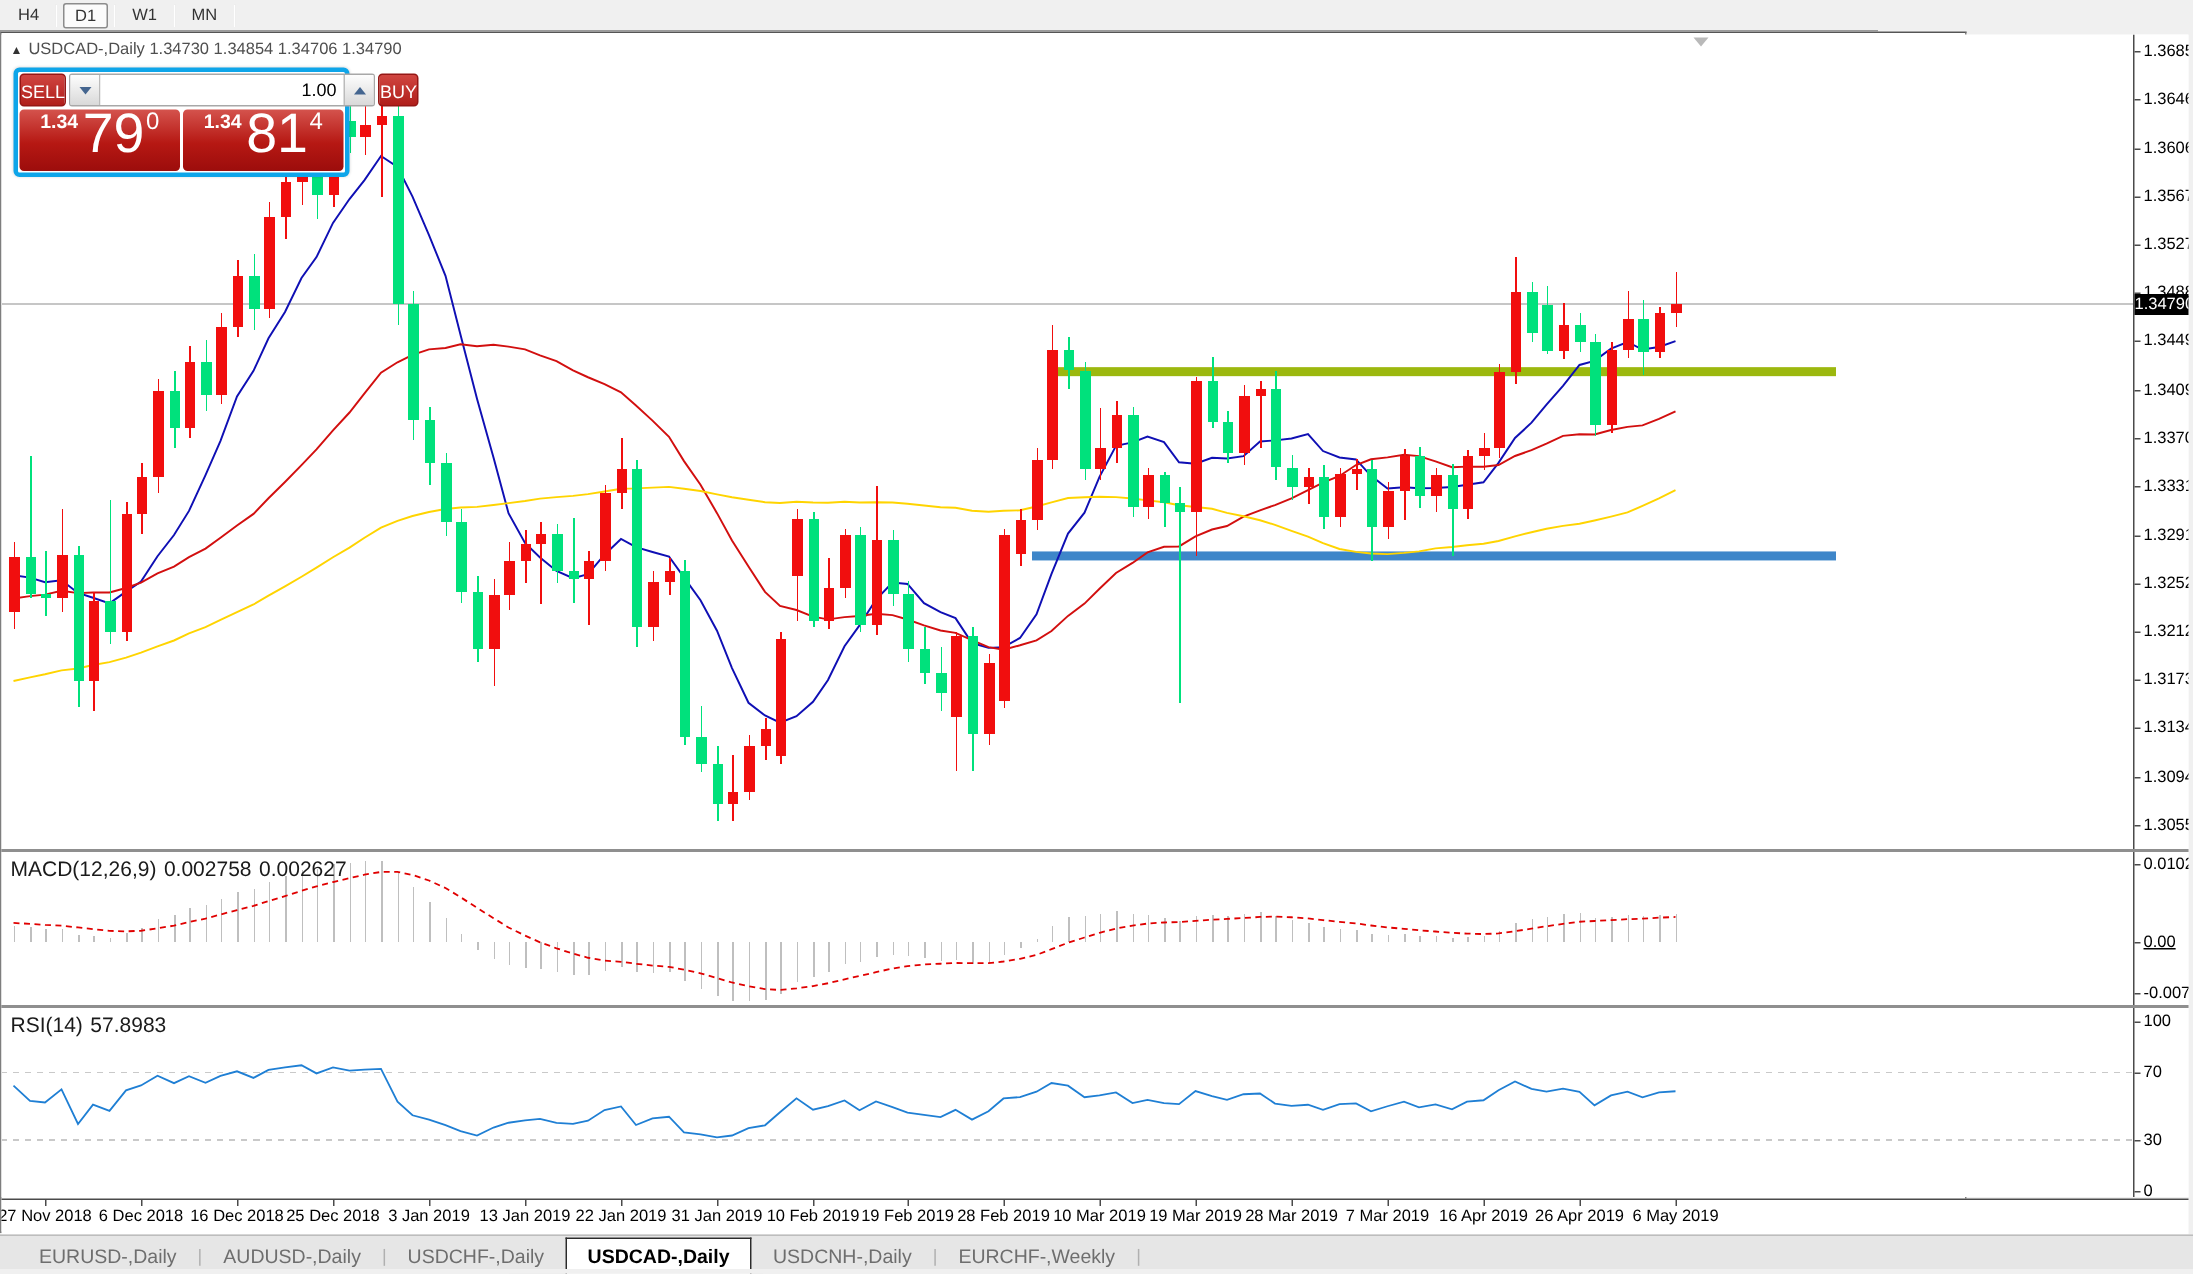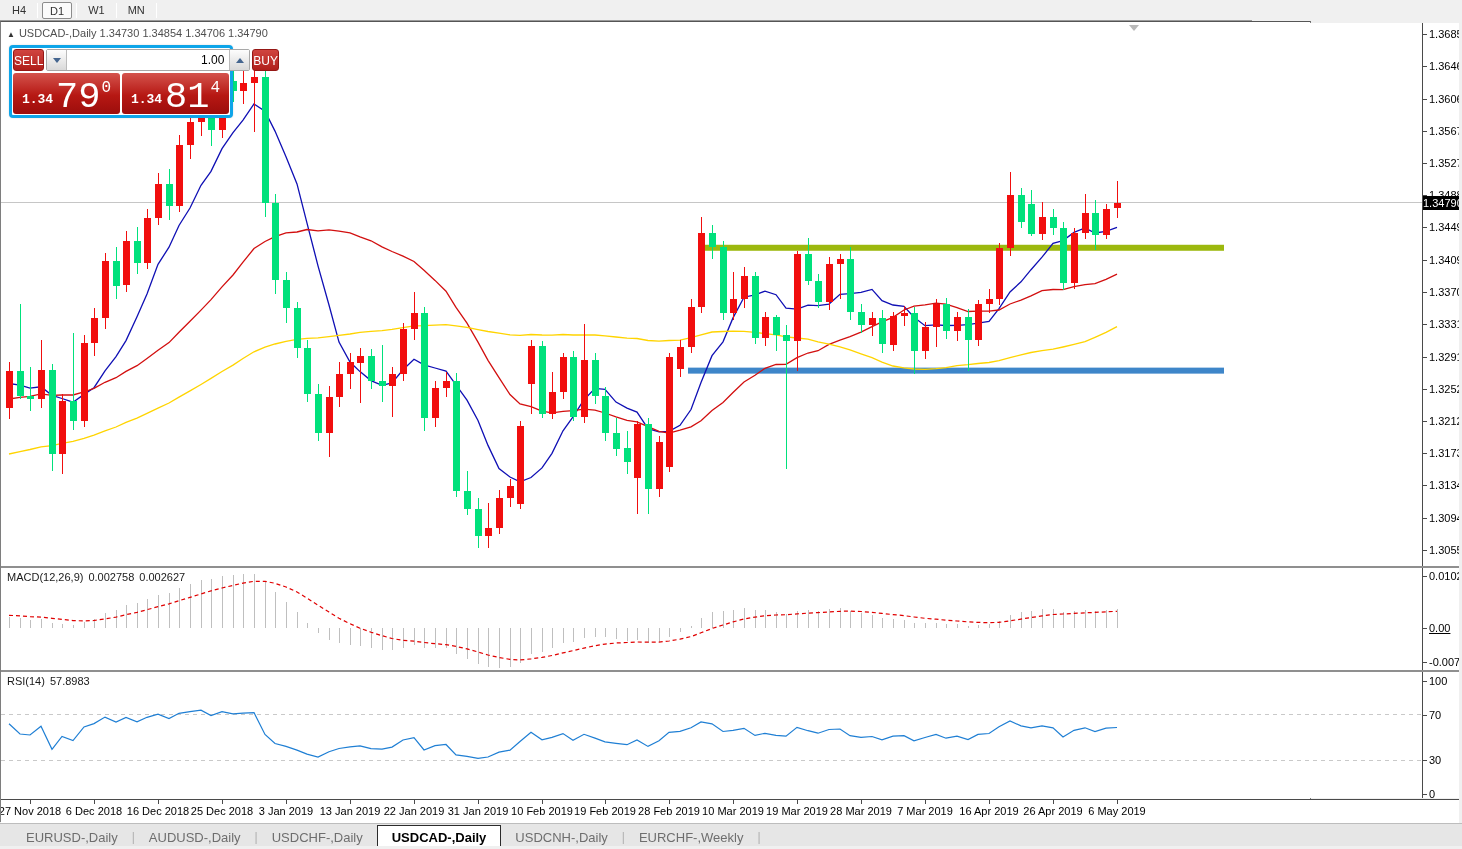--- a/index.html
+++ b/index.html
@@ -40,27 +40,27 @@
   .spbtn{width:20px;background:linear-gradient(#fdfdfd,#d9d9d9);border:0;display:flex;align-items:center;
     justify-content:center;cursor:pointer;}
   .spbtn.left{border-right:1px solid #bbb;}
   .spbtn.right{border-left:1px solid #bbb;}
   .tri-dn{width:0;height:0;border-left:4px solid transparent;border-right:4px solid transparent;border-top:5px solid #44658f;}
   .tri-up{width:0;height:0;border-left:4px solid transparent;border-right:4px solid transparent;border-bottom:5px solid #44658f;}
   .vol{flex:1;border:0;outline:0;font-size:12px;text-align:right;padding-right:5px;color:#000;
     font-family:"Liberation Sans",sans-serif;}
   .trow2{display:flex;height:41px;margin-top:2px;}
   .bigbox{flex:1;border-radius:3px;background:linear-gradient(#d4534d,#b61813 55%,#9c0d0c);
-    display:flex;align-items:flex-end;justify-content:center;cursor:pointer;font-family:Liberation Mono, monospace;}
+    display:flex;align-items:flex-start;justify-content:center;cursor:pointer;}
   .bigbox.lft{margin-right:2px;}
   .pp{font-size:13px;font-weight:bold;color:#fff;margin:0 3px 7px 0;}
   .pb{font-size:37px;color:#fff;line-height:0.88;}
   .ps{font-size:16px;color:#fff;margin:0 0 17px 1px;}
   
-  .indlabel{position:absolute;top:3px;left:6px;font-size:11px;color:#1a1a1a;z-index:4;}
+  .indlabel{position:absolute;top:3px;left:6px;font-size:14px;color:#1a1a1a;z-index:4;}
   .indlabel span{margin-right:5px;}
   
   .dates{border-top:1px solid #4a4a4a;}
   .dlabel{position:absolute;top:5px;width:90px;margin-left:-45px;text-align:center;font-size:11px;color:#000;white-space:nowrap;}
   .dtick{position:absolute;top:0;width:1px;height:4px;background:#4a4a4a;}
   
   .tabbar{position:absolute;top:823px;left:0;width:1462px;height:26px;background:#e6e6e6;
     border-top:1px solid #bdbdbd;display:flex;align-items:flex-end;padding-left:12px;}
   .tab{height:23px;line-height:23px;padding:0 14px;font-size:13px;color:#6e6e6e;cursor:pointer;white-space:nowrap;}
   .tab.active{background:#fff;color:#000;font-weight:bold;border:1px solid #2b2b2b;border-bottom:none;height:24px;line-height:23px;}

